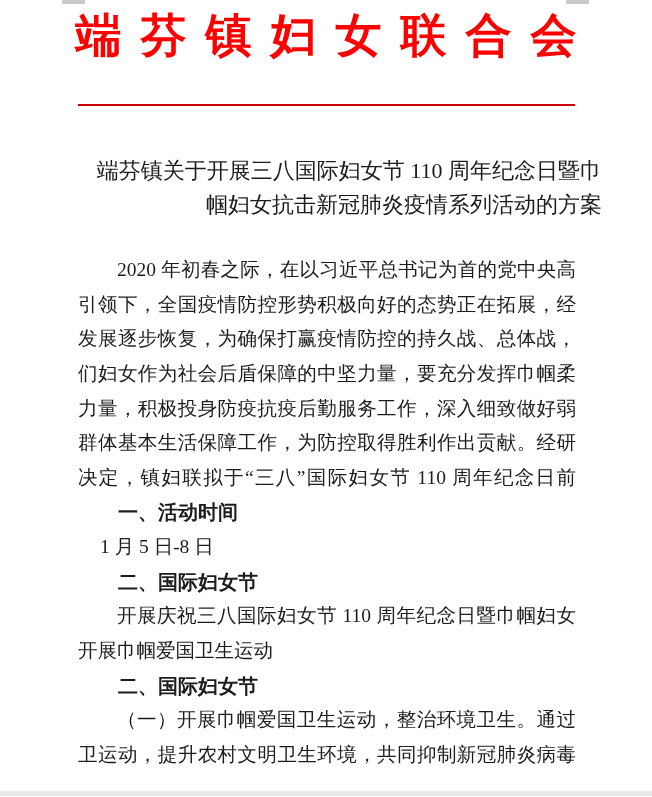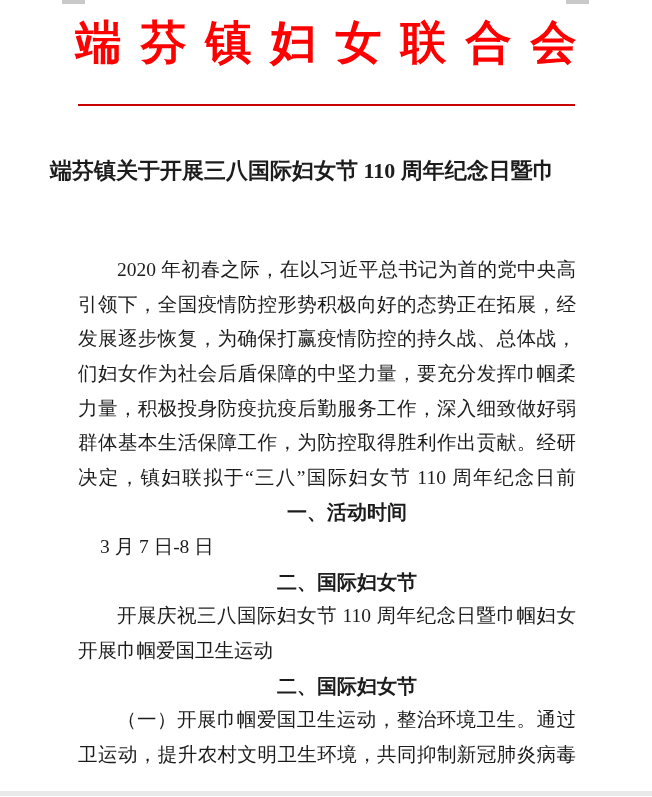--- a/index.html
+++ b/index.html
@@ -31,40 +31,39 @@
     left: 0;
     width: 652px;
     text-align: center;
     font-family: "Liberation Sans", sans-serif;
     font-weight: 700;
     font-size: 46px;
     line-height: 52px;
     letter-spacing: 19px;
     text-indent: 19px;
     white-space: nowrap;
-    margin-top: 7px;
   }
 
   
   .red-rule {
     position: absolute;
     top: 104px;
     left: 78px;
     width: 497px;
     height: 2px;
   }
 
   
   .doc-title {
     position: absolute;
     top: 154px;
     left: 50px;
     width: 552px;
-    text-align: left;
-    font-weight: 700;
+    text-align: right;
+    font-weight: 400;
     font-size: 22px;
     line-height: 34px;
   }
 
   
   .doc-body {
     position: absolute;
     top: 253px;
     left: 78px;
     width: 498px;
@@ -80,21 +79,20 @@
     text-align: justify;
     text-align-last: justify;
     overflow: hidden;
   }
   .line.para-first { text-indent: 2em; }
   .line.heading {
     font-family: "Liberation Sans", sans-serif;
     font-weight: 700;
     font-size: 20px;
     padding-left: 40px;
-    text-align: center;
   }
   .line.date { padding-left: 22px; }
 
   
   .bottom-strip {
     position: absolute;
     top: 791px;
     left: 0;
     width: 652px;
     height: 5px;
@@ -108,32 +106,33 @@
 
   <div class="top-artifact left" style="background: rgb(201, 201, 201);"></div>
   <div class="top-artifact right" style="background: rgb(201, 201, 201);"></div>
 
   <div class="org-header" style="color: rgb(254, 0, 0);">端芬镇妇女联合会</div>
 
   <div class="red-rule" style="background: rgb(203, 0, 0);"></div>
 
   <div class="doc-title">
     <div>端芬镇关于开展三八国际妇女节 110 周年纪念日暨巾</div>
+    <div>帼妇女抗击新冠肺炎疫情系列活动的方案</div>
   </div>
 
   <div class="doc-body">
       <div class="line para-first full">2020 年初春之际，在以习近平总书记为首的党中央高度</div>
       <div class="line para full">引领下，全国疫情防控形势积极向好的态势正在拓展，经济</div>
       <div class="line para full">发展逐步恢复，为确保打赢疫情防控的持久战、总体战，我</div>
       <div class="line para full">们妇女作为社会后盾保障的中坚力量，要充分发挥巾帼柔情</div>
       <div class="line para full">力量，积极投身防疫抗疫后勤服务工作，深入细致做好弱势</div>
       <div class="line para full">群体基本生活保障工作，为防控取得胜利作出贡献。经研究</div>
       <div class="line para full">决定，镇妇联拟于“三八”国际妇女节 110 周年纪念日前夕，</div>
       <div class="line heading">一、活动时间</div>
-      <div class="line date">3 月 7 日-8 日</div>
+      <div class="line date">1 月 5 日-8 日</div>
       <div class="line heading">二、国际妇女节</div>
       <div class="line para-first full">开展庆祝三八国际妇女节 110 周年纪念日暨巾帼妇女抗</div>
       <div class="line para">开展巾帼爱国卫生运动</div>
       <div class="line heading">二、国际妇女节</div>
       <div class="line para-first full">（一）开展巾帼爱国卫生运动，整治环境卫生。通过爱</div>
       <div class="line para full">卫运动，提升农村文明卫生环境，共同抑制新冠肺炎病毒的</div>
     </div>
 
   <div class="bottom-strip" style="background: rgb(233, 233, 233);"></div>
 

